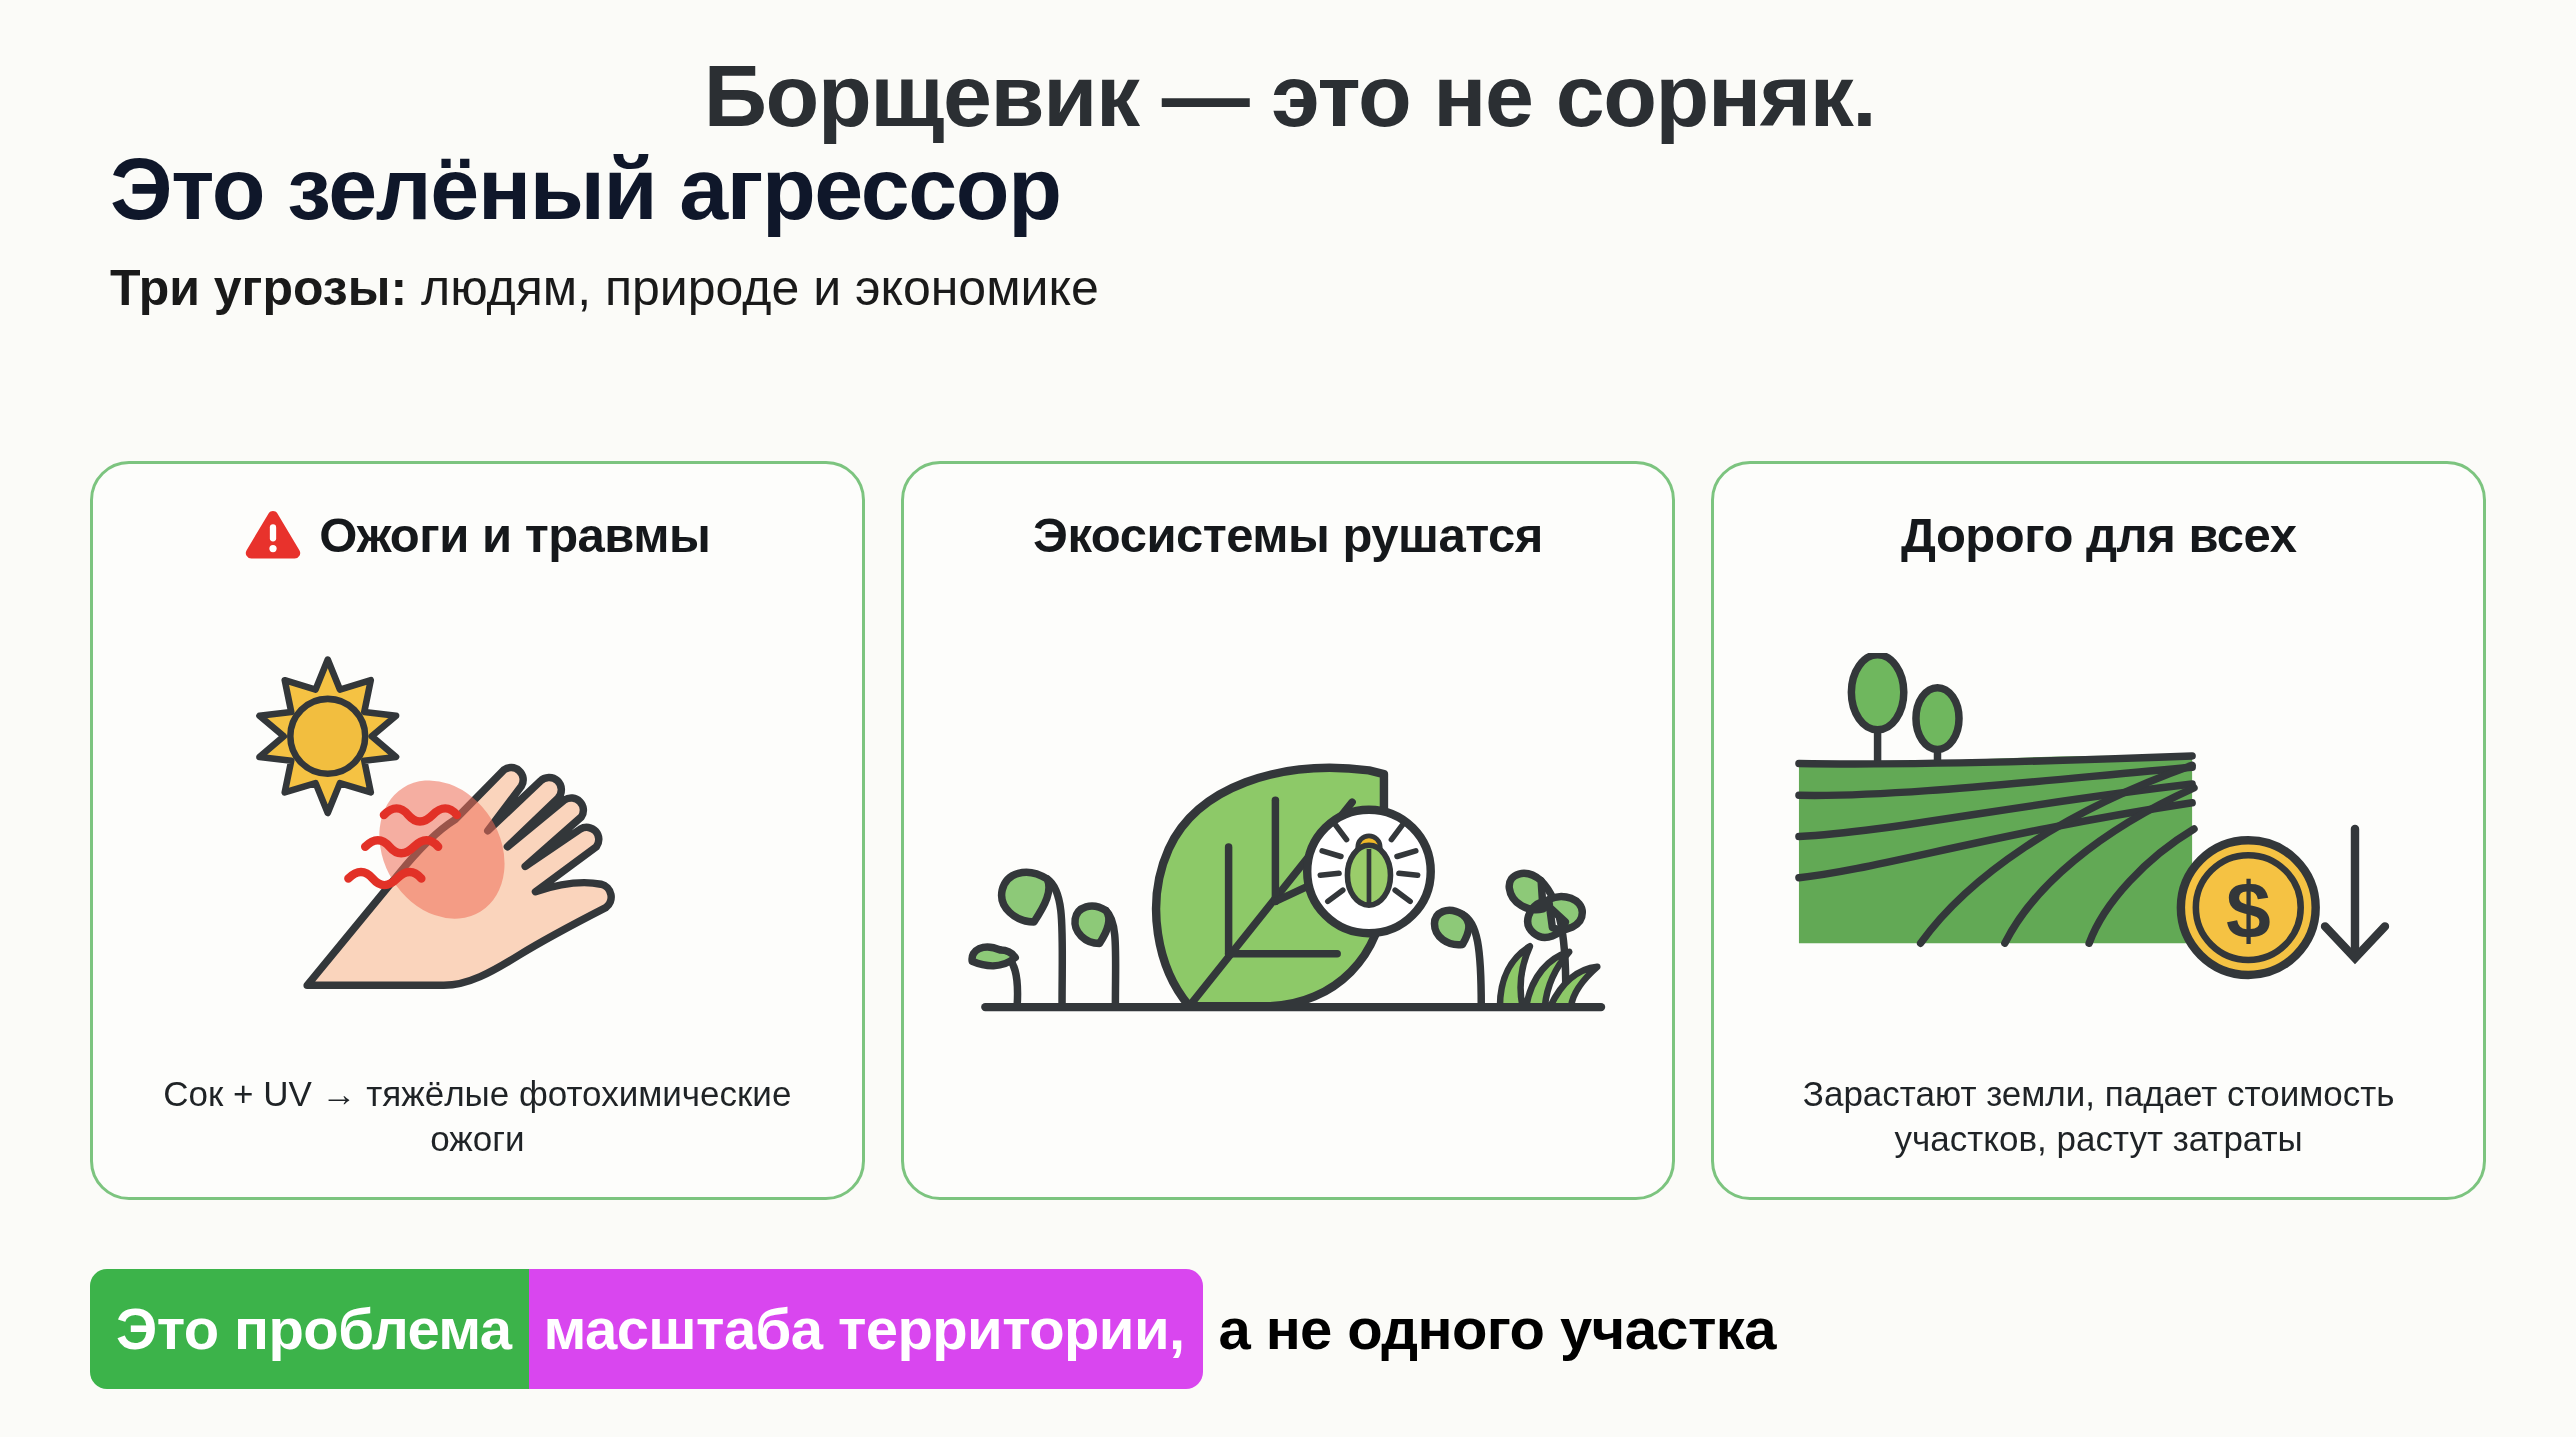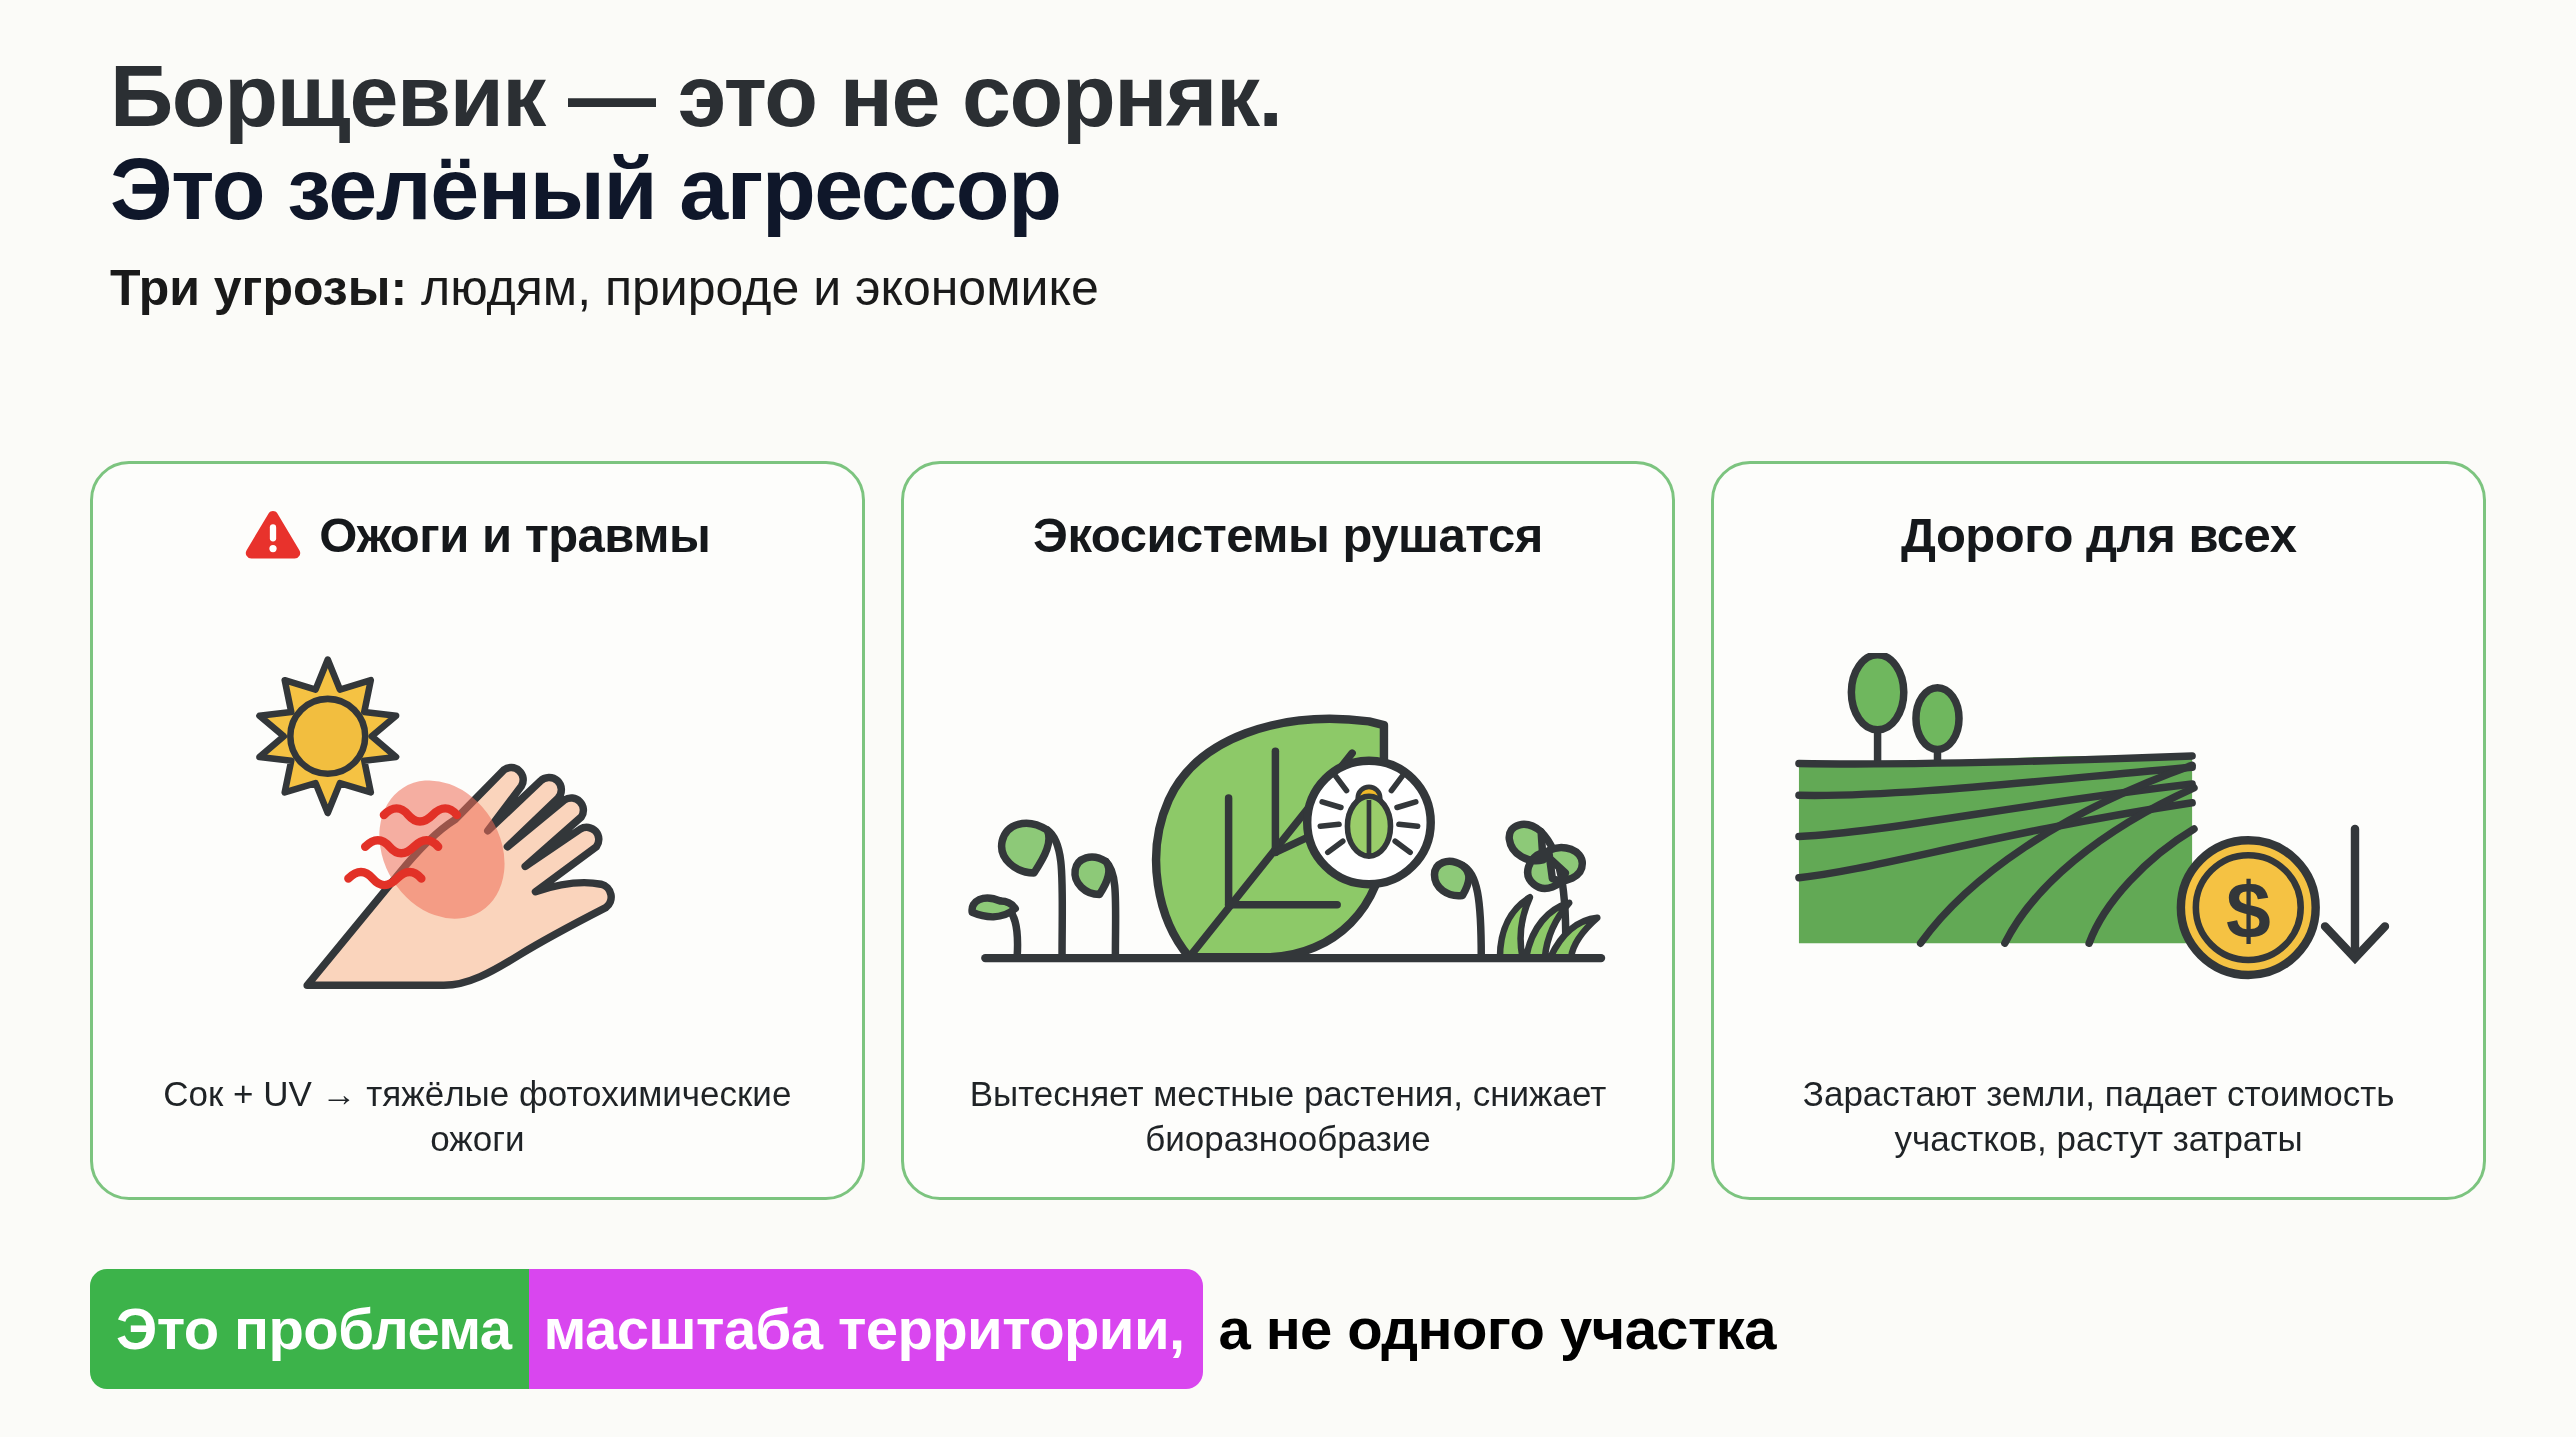--- a/index.html
+++ b/index.html
@@ -28,21 +28,21 @@
     width: 2359px;
   }
   .title-line {
     font-size: 88px;
     font-weight: 700;
     letter-spacing: -1.4px;
     line-height: 1.06;
     margin: 0;
     white-space: nowrap;
   }
-  .title-line.dark { color: #2B2F33; }
+  .title-line.dark { color: #2B2F33; text-align: center; }
   .title-line.green { color: #0f172a; }
   .subtitle {
     margin: 22.5px 0 0 0;
     font-size: 50px;
     line-height: 1.2;
     color: #1A1A1A;
     font-weight: 400;
     white-space: nowrap;
   }
   .subtitle .strong { font-weight: 700; text-align: center; }
@@ -252,21 +252,20 @@
                      M628 226 C644 218 664 226 664 240 c0 14 -18 22 -32 16 Z" fill="#8DC978" stroke="#33373A" stroke-width="8" stroke-linejoin="round"></path>
             <path d="M576 340 C576 310 588 288 608 276 C598 298 596 320 600 340 Z
                      M604 340 C610 308 628 288 650 282 C634 300 626 320 624 340 Z
                      M630 340 C642 314 660 300 680 298 C664 312 654 326 652 340 Z" fill="#8DC968" stroke="#33373A" stroke-width="7" stroke-linejoin="round"></path>
           </g>
 
           <line x1="26" y1="341" x2="684" y2="341" stroke="#33373A" stroke-width="9" stroke-linecap="round"></line>
         </svg>
       </div>
 
-      <div class="card-desc">Вытесняет местные растения, снижает биоразнообразие</div>
     </div>
 
     <div class="card">
       <div class="card-head">
         <span class="card-title">Дорого для всех</span>
       </div>
 
       <div class="art">
         <svg width="637" height="337" viewBox="0 0 680 360">
 

